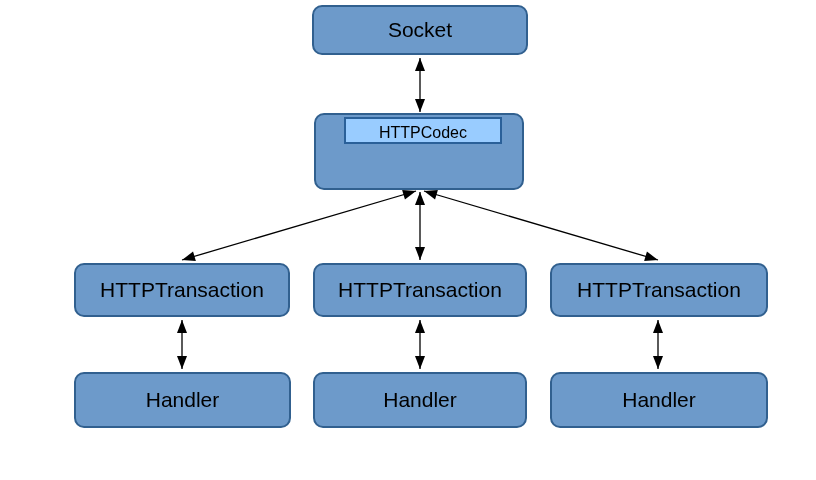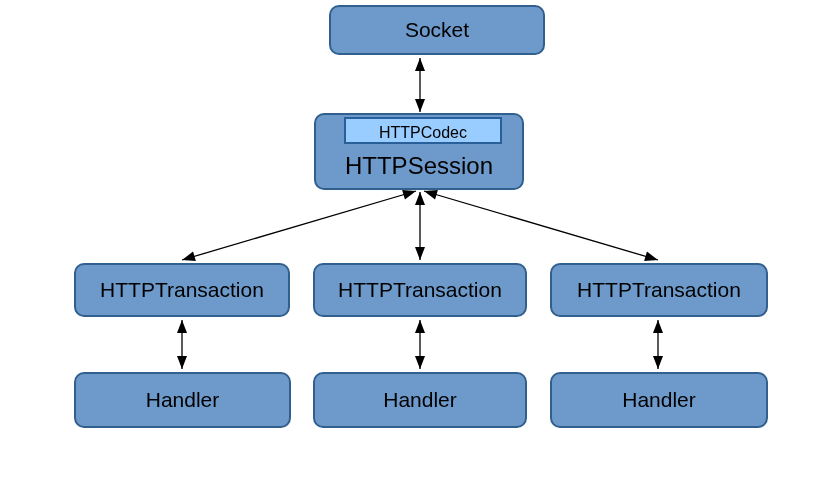--- a/index.html
+++ b/index.html
@@ -31,21 +31,21 @@
     display: flex;
     align-items: center;
     justify-content: center;
     color: var(--text);
     z-index: 1;
   }
   .node .label { white-space: nowrap; }
   .fs-std  { font-size: 21px; }
   .fs-big  { font-size: 24px; }
 
-  #socket      { left: 312px; top: 5px;   width: 216px; height: 50px; margin-left: 17px; }
+  #socket      { left: 312px; top: 5px;   width: 216px; height: 50px; }
 
   #session     { left: 314px; top: 113px; width: 210px; height: 77px;
                  flex-direction: column; justify-content: flex-start; }
   #codec       { position: absolute; left: 28px; top: 2px;
                  width: 158px; height: 27px;
                  background: var(--codec-fill);
                  border: 2px solid var(--codec-border);
                  border-radius: 0;
                  display: flex; align-items: flex-end; justify-content: center;
                  font-size: 16px; color: var(--text); }
@@ -76,23 +76,20 @@
 <div class="stage">
 
   <div class="node fs-std" id="socket">
     <span class="label">Socket</span>
   </div>
 
   <div class="node" id="session">
     <div id="codec">
       <span class="label">HTTPCodec</span>
     </div>
-    <div class="session-label fs-big">
-      <span class="label">HTTPSession</span>
-    </div>
   </div>
 
   <div class="node fs-std" id="transaction-1">
     <span class="label">HTTPTransaction</span>
   </div>
   <div class="node fs-std" id="transaction-2">
     <span class="label">HTTPTransaction</span>
   </div>
   <div class="node fs-std" id="transaction-3">
     <span class="label">HTTPTransaction</span>

